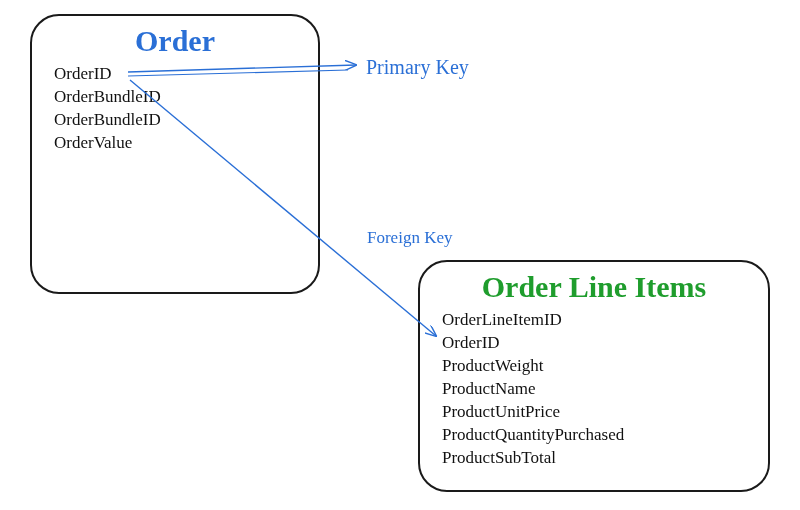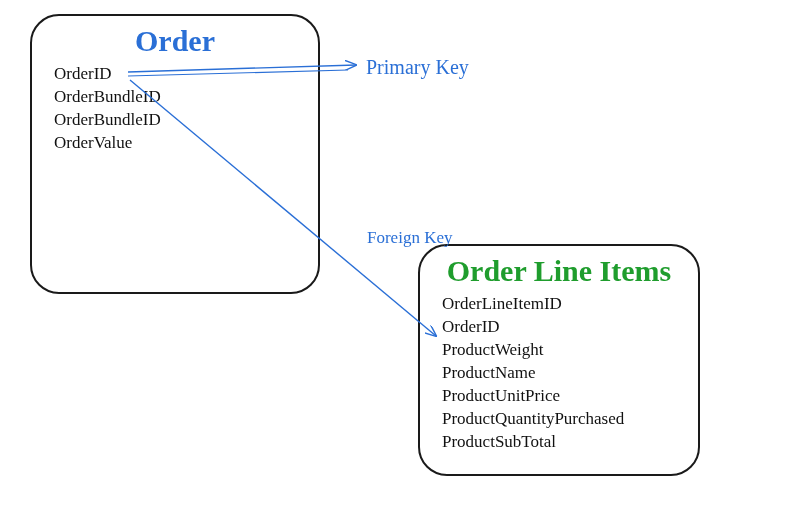--- a/index.html
+++ b/index.html
@@ -68,21 +68,21 @@
   <div class="entity-box" style="left:30px; top:14px; width:290px; height:280px;">
     <div class="entity-title title-blue">Order</div>
     <ul class="fields">
       <li>OrderID</li>
       <li>OrderBundleID</li>
       <li>OrderBundleID</li>
       <li>OrderValue</li>
     </ul>
   </div>
 
-  <div class="entity-box" style="left:418px; top:244px; width:282px; height:232px;">
+  <div class="entity-box" style="left:418px; top:260px; width:352px; height:232px;">
     <div class="entity-title title-green">Order Line Items</div>
     <ul class="fields">
       <li>OrderLineItemID</li>
       <li>OrderID</li>
       <li>ProductWeight</li>
       <li>ProductName</li>
       <li>ProductUnitPrice</li>
       <li>ProductQuantityPurchased</li>
       <li>ProductSubTotal</li>
     </ul>

